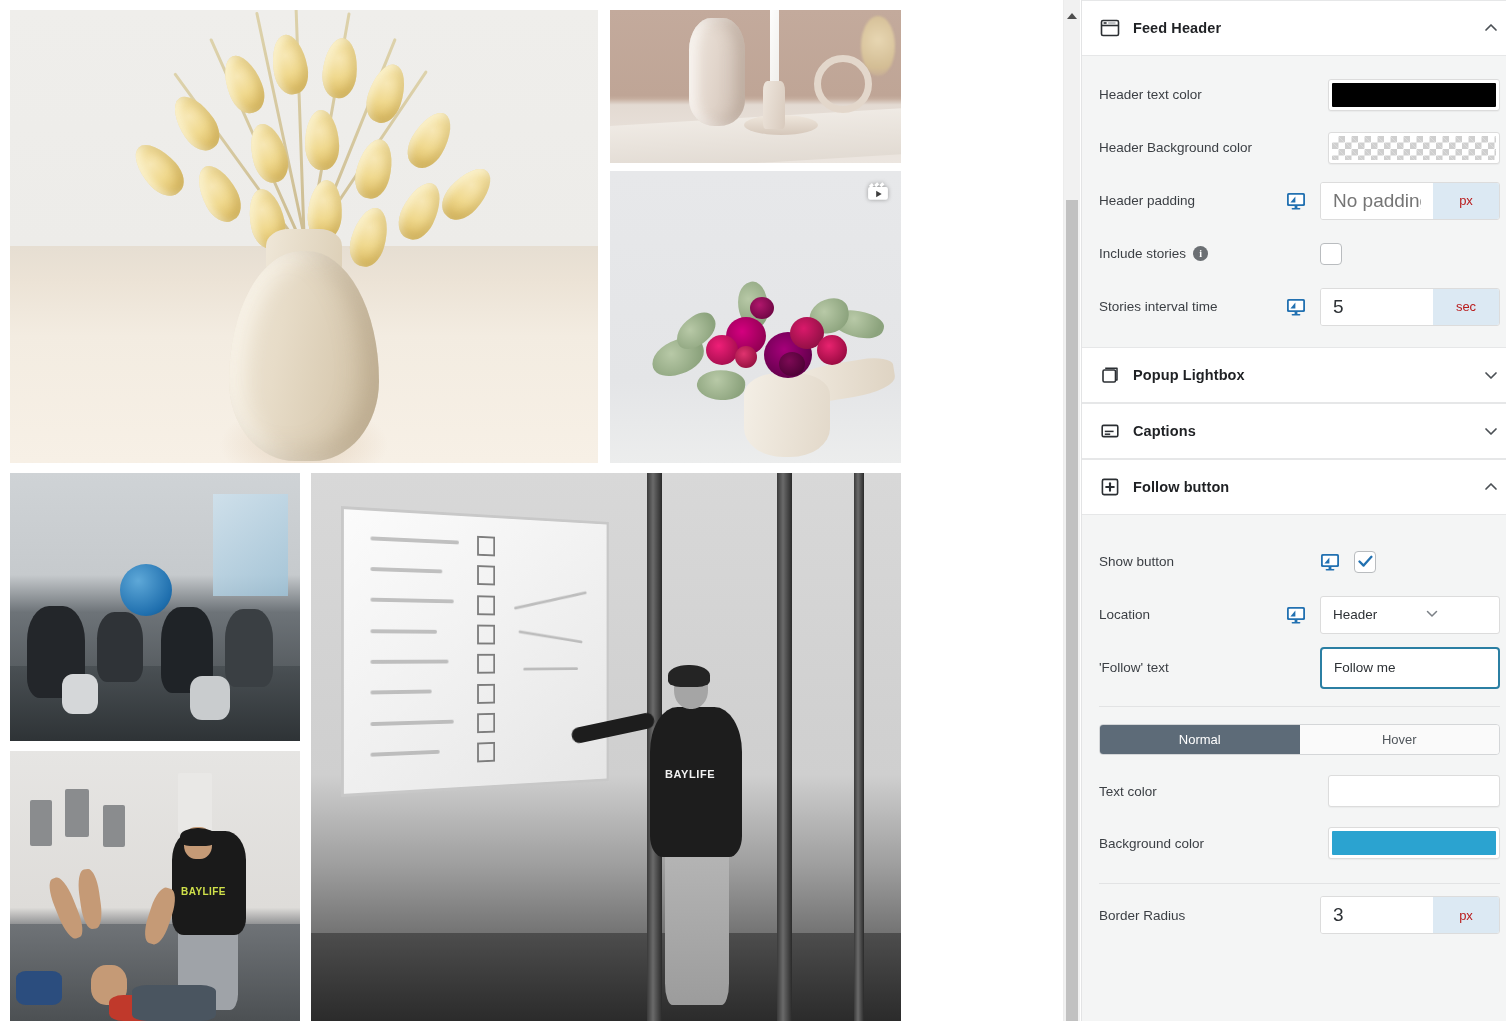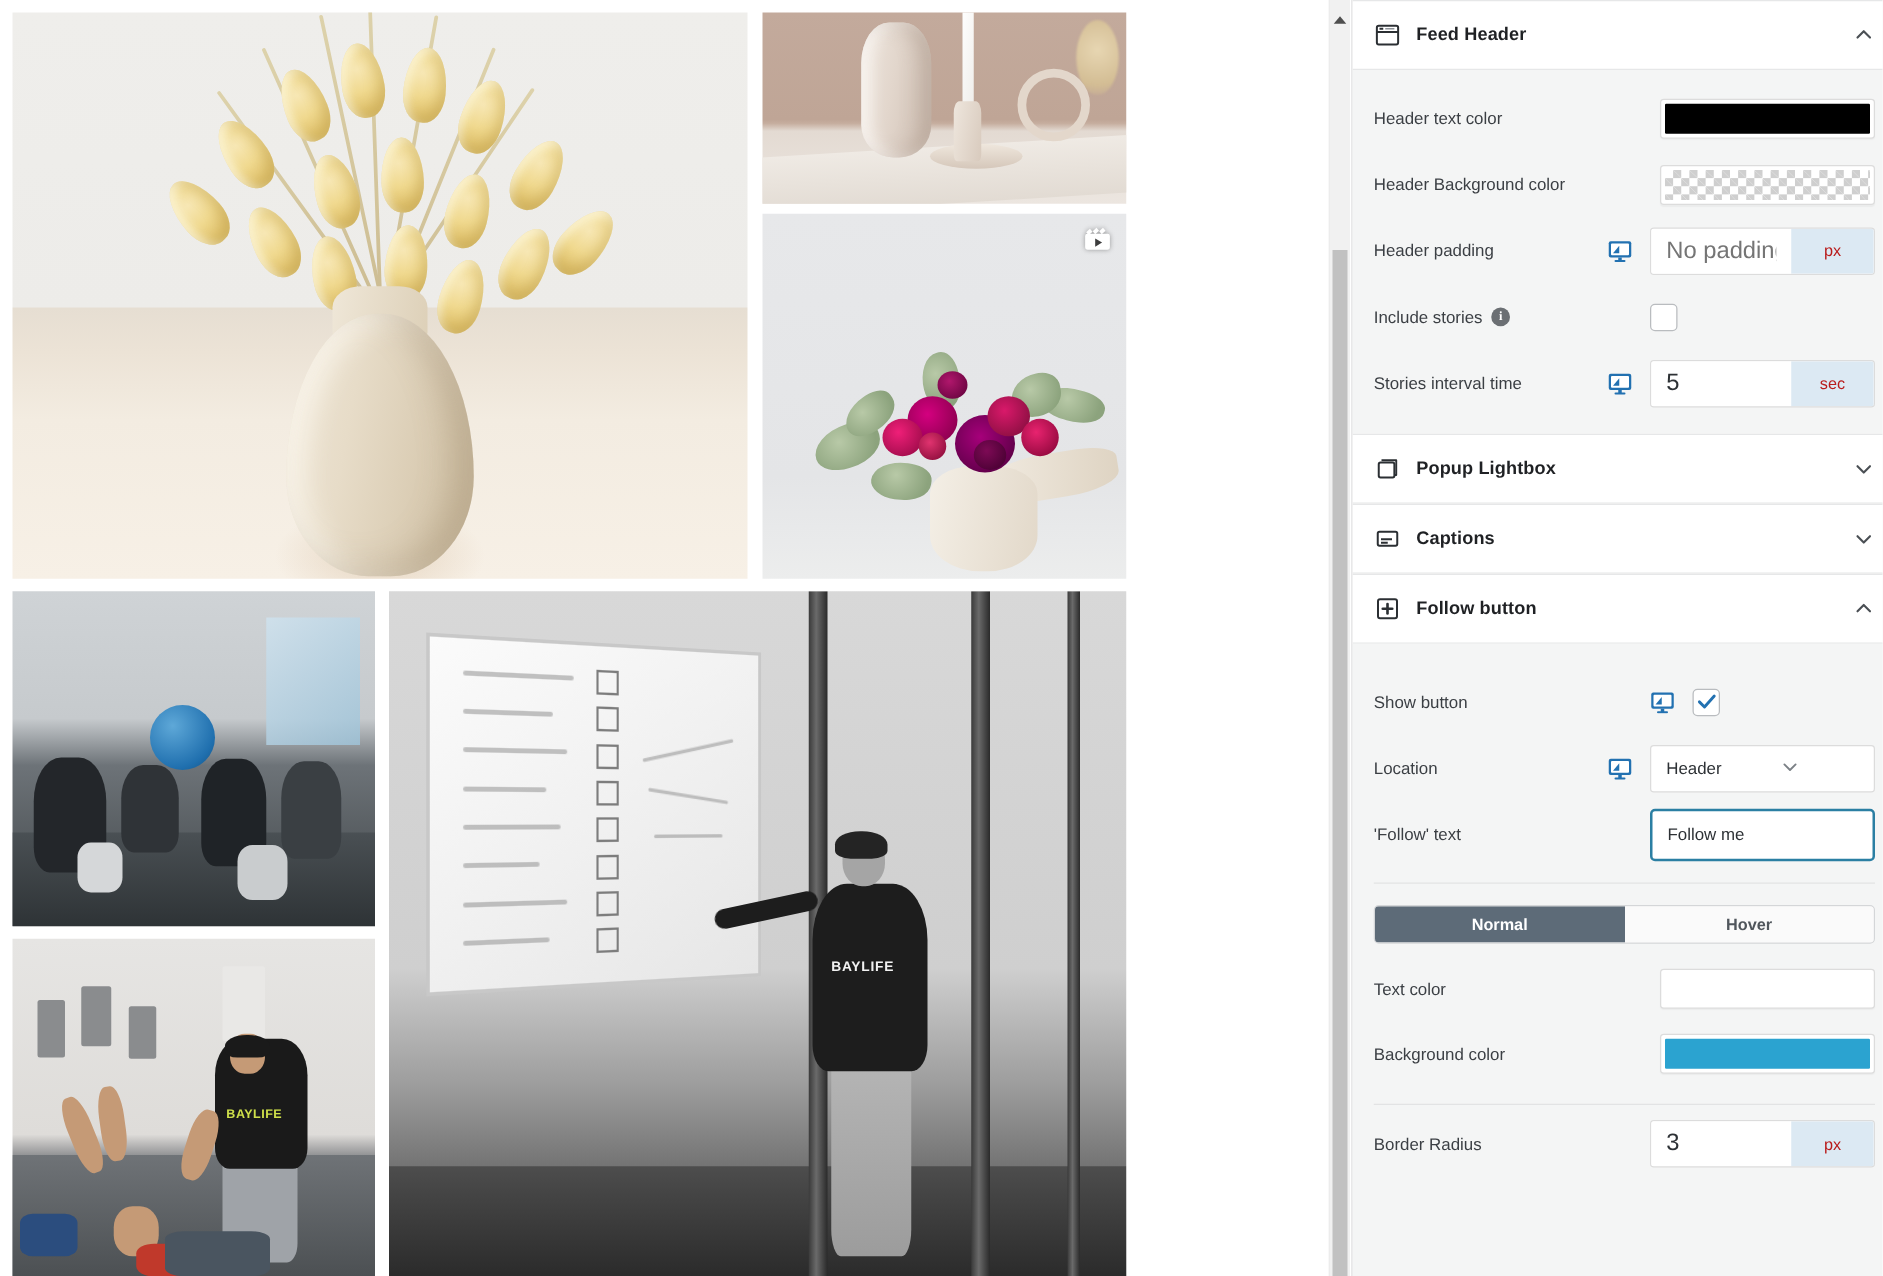--- a/index.html
+++ b/index.html
@@ -451,21 +451,20 @@
   }
   .segmented {
     display: flex;
     width: 100%;
     height: 31px;
     border-radius: 4px;
     overflow: hidden;
     border: 1px solid #d4d6d8;
     box-sizing: border-box;
     margin: 17px 0 10px 0;
-    font-weight: bold;
   }
   .seg {
     flex: 1 1 50%;
     display: flex; align-items: center; justify-content: center;
     font-size: 13px;
     color: #50565c;
     background: #fafafa;
     cursor: pointer;
   }
   .seg.active {

